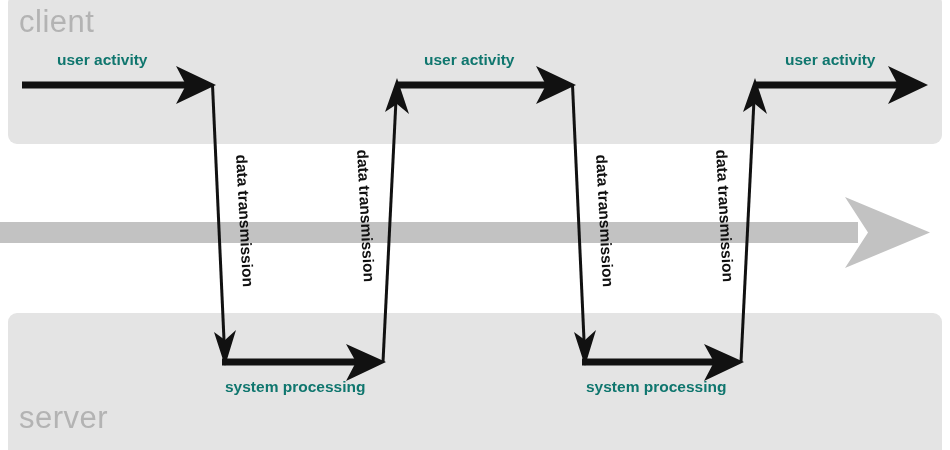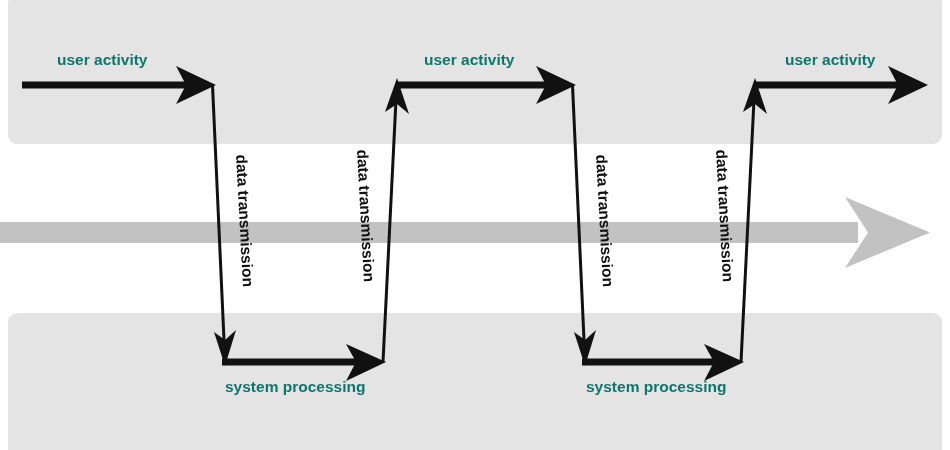--- a/index.html
+++ b/index.html
@@ -67,20 +67,22 @@
   }
 </style>
 </head>
 <body>
 
 <div id="stage">
 
   <div class="band" id="band-client"></div>
   <div class="band" id="band-server"></div>
 
+  <div class="band-label" id="label-client">client</div>
+  <div class="band-label" id="label-server">server</div>
 
   <svg id="svg-layer" viewBox="0 0 950 450" xmlns="http://www.w3.org/2000/svg">
 
     <g>
       <rect x="0" y="222" width="858" height="21" fill="#c2c2c2"></rect>
       <path d="M 845,197 L 930,232.5 L 845,268 L 868,232.5 Z" fill="#c2c2c2"></path>
     </g>
 
     <g>
       <rect x="22" y="81.5" width="168" height="7" fill="#111111"></rect>

